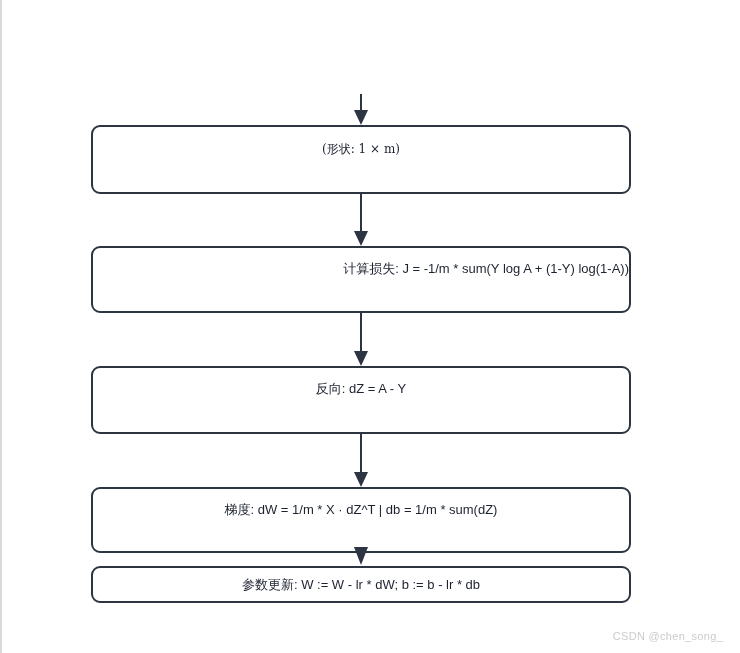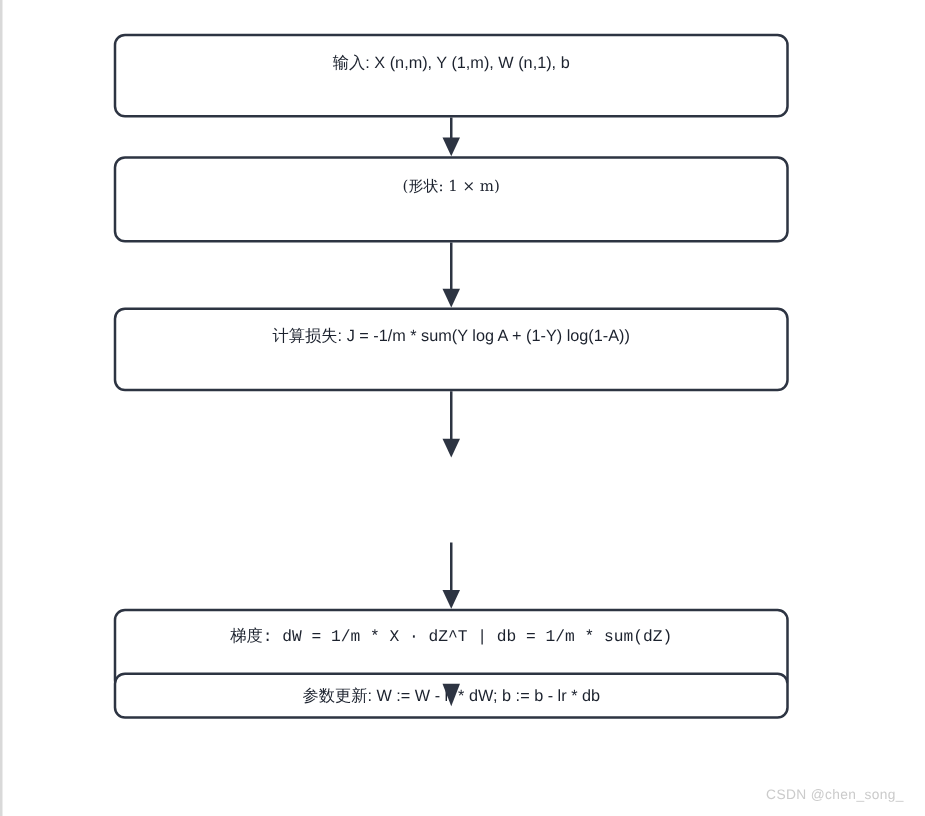--- a/index.html
+++ b/index.html
@@ -49,24 +49,24 @@
     font-family: "DejaVu Serif", "Liberation Serif", serif;
     font-size: 12px;
     line-height: 15px;
     color: #1c222e;
     text-align: left;
     margin-top: 2px;
     white-space: nowrap;
   }
   .node-1 { top: 27px;  height: 67px; }
   .node-2 { top: 125px; height: 69px; }
-  .node-3 { top: 246px; height: 67px; }
+  .node-3 { top: 246px; height: 67px; align-items: flex-end; }
   .node-4 { top: 366px; height: 68px; }
-  .node-5 { top: 487px; height: 66px; font-family: Liberation Mono, monospace; }
-  .node-6 { top: 538px; height: 37px; padding-top: 9px; }
+  .node-5 { top: 487px; height: 66px; }
+  .node-6 { top: 566px; height: 37px; padding-top: 9px; }
 
   .arrow-shaft {
     position: absolute;
     left: 360px;
     width: 2px;
     background: #2d3442;
     z-index: 2;
   }
   .arrow-head {
     position: absolute;
@@ -99,41 +99,41 @@
     text-align: right;
   }
 </style>
 </head>
 <body>
 
 <div class="canvas">
 
   <div class="edge-line"></div>
 
-  <div class="node node-1">
-    <span class="label">输入: X (n,m), Y (1,m), W (n,1), b</span>
-  </div>
 
   <div class="arrow-shaft shaft-1"></div>
   <div class="arrow-head head-1"></div>
 
   <div class="node node-2">
     <span class="sublabel">(形状: 1 × m)</span>
   </div>
 
   <div class="arrow-shaft shaft-2"></div>
   <div class="arrow-head head-2"></div>
 
   <div class="node node-3">
     <span class="label">计算损失: J = -1/m * sum(Y log A + (1-Y) log(1-A))</span>
   </div>
 
   <div class="arrow-shaft shaft-3"></div>
   <div class="arrow-head head-3"></div>
 
+  <div class="node node-4">
+    <span class="label">反向: dZ = A - Y</span>
+  </div>
 
   <div class="arrow-shaft shaft-4"></div>
   <div class="arrow-head head-4"></div>
 
   <div class="node node-5">
     <span class="label">梯度: dW = 1/m * X · dZ^T | db = 1/m * sum(dZ)</span>
   </div>
 
   <div class="arrow-head head-5"></div>
 

